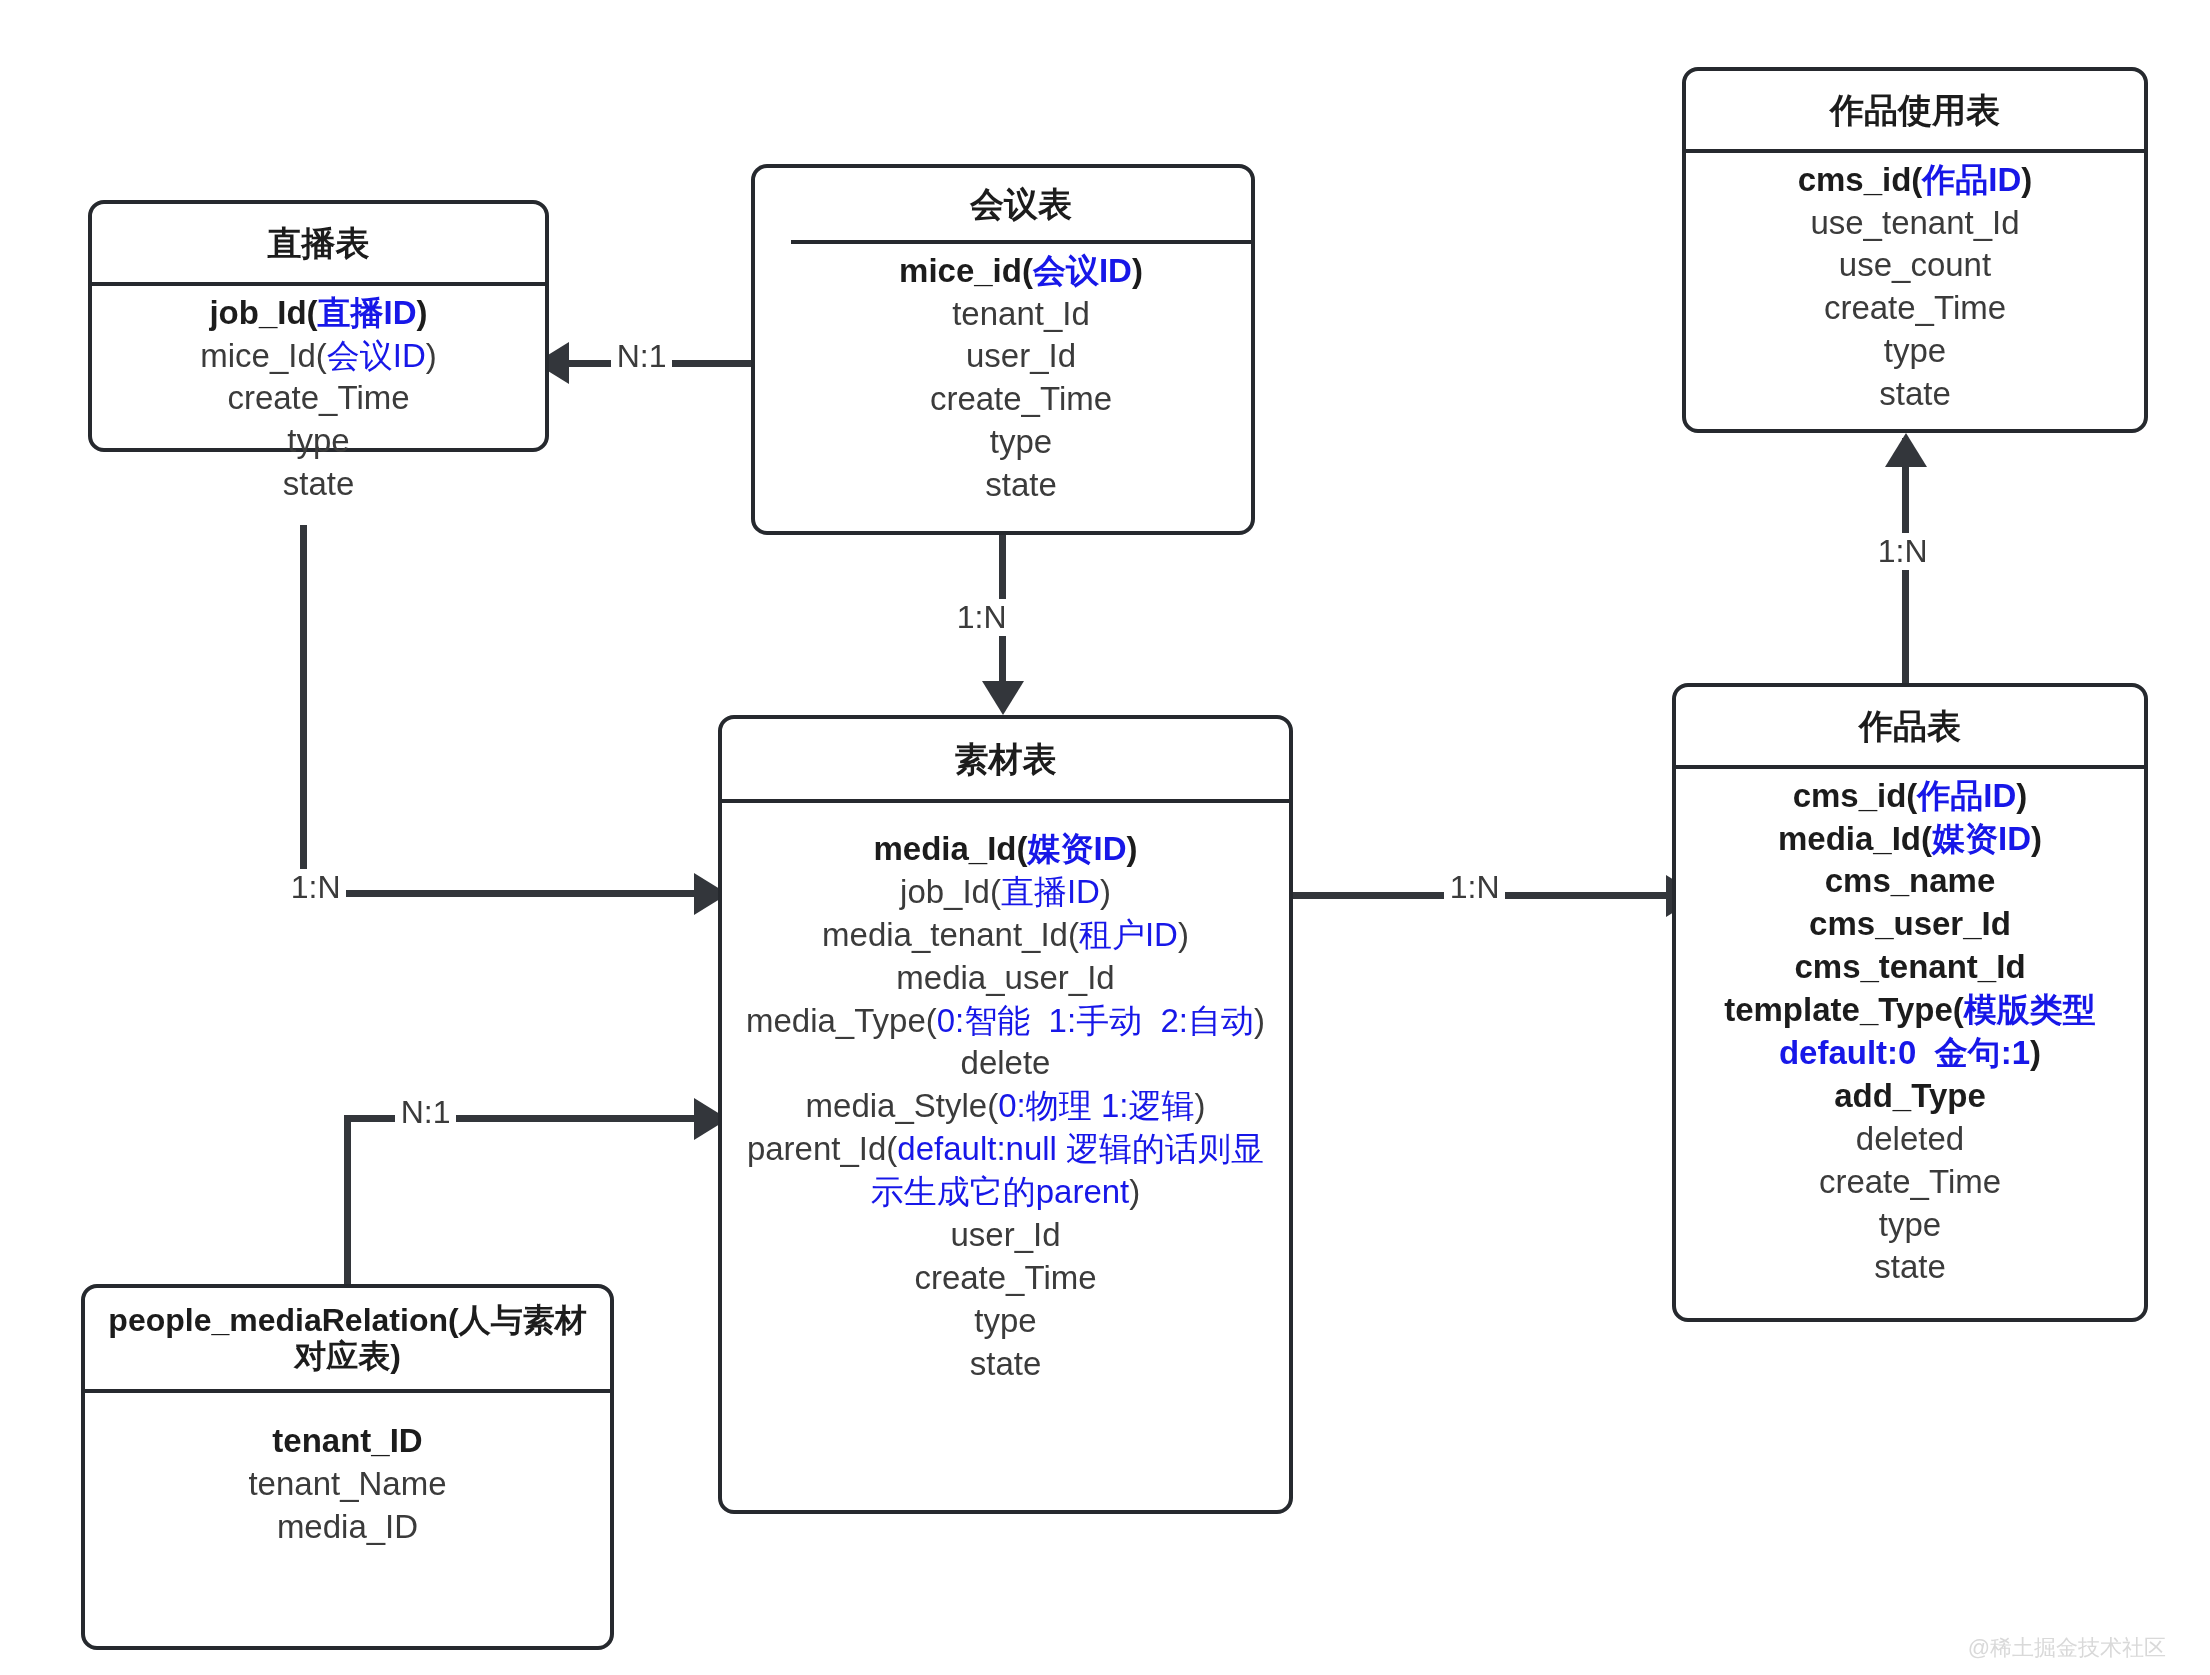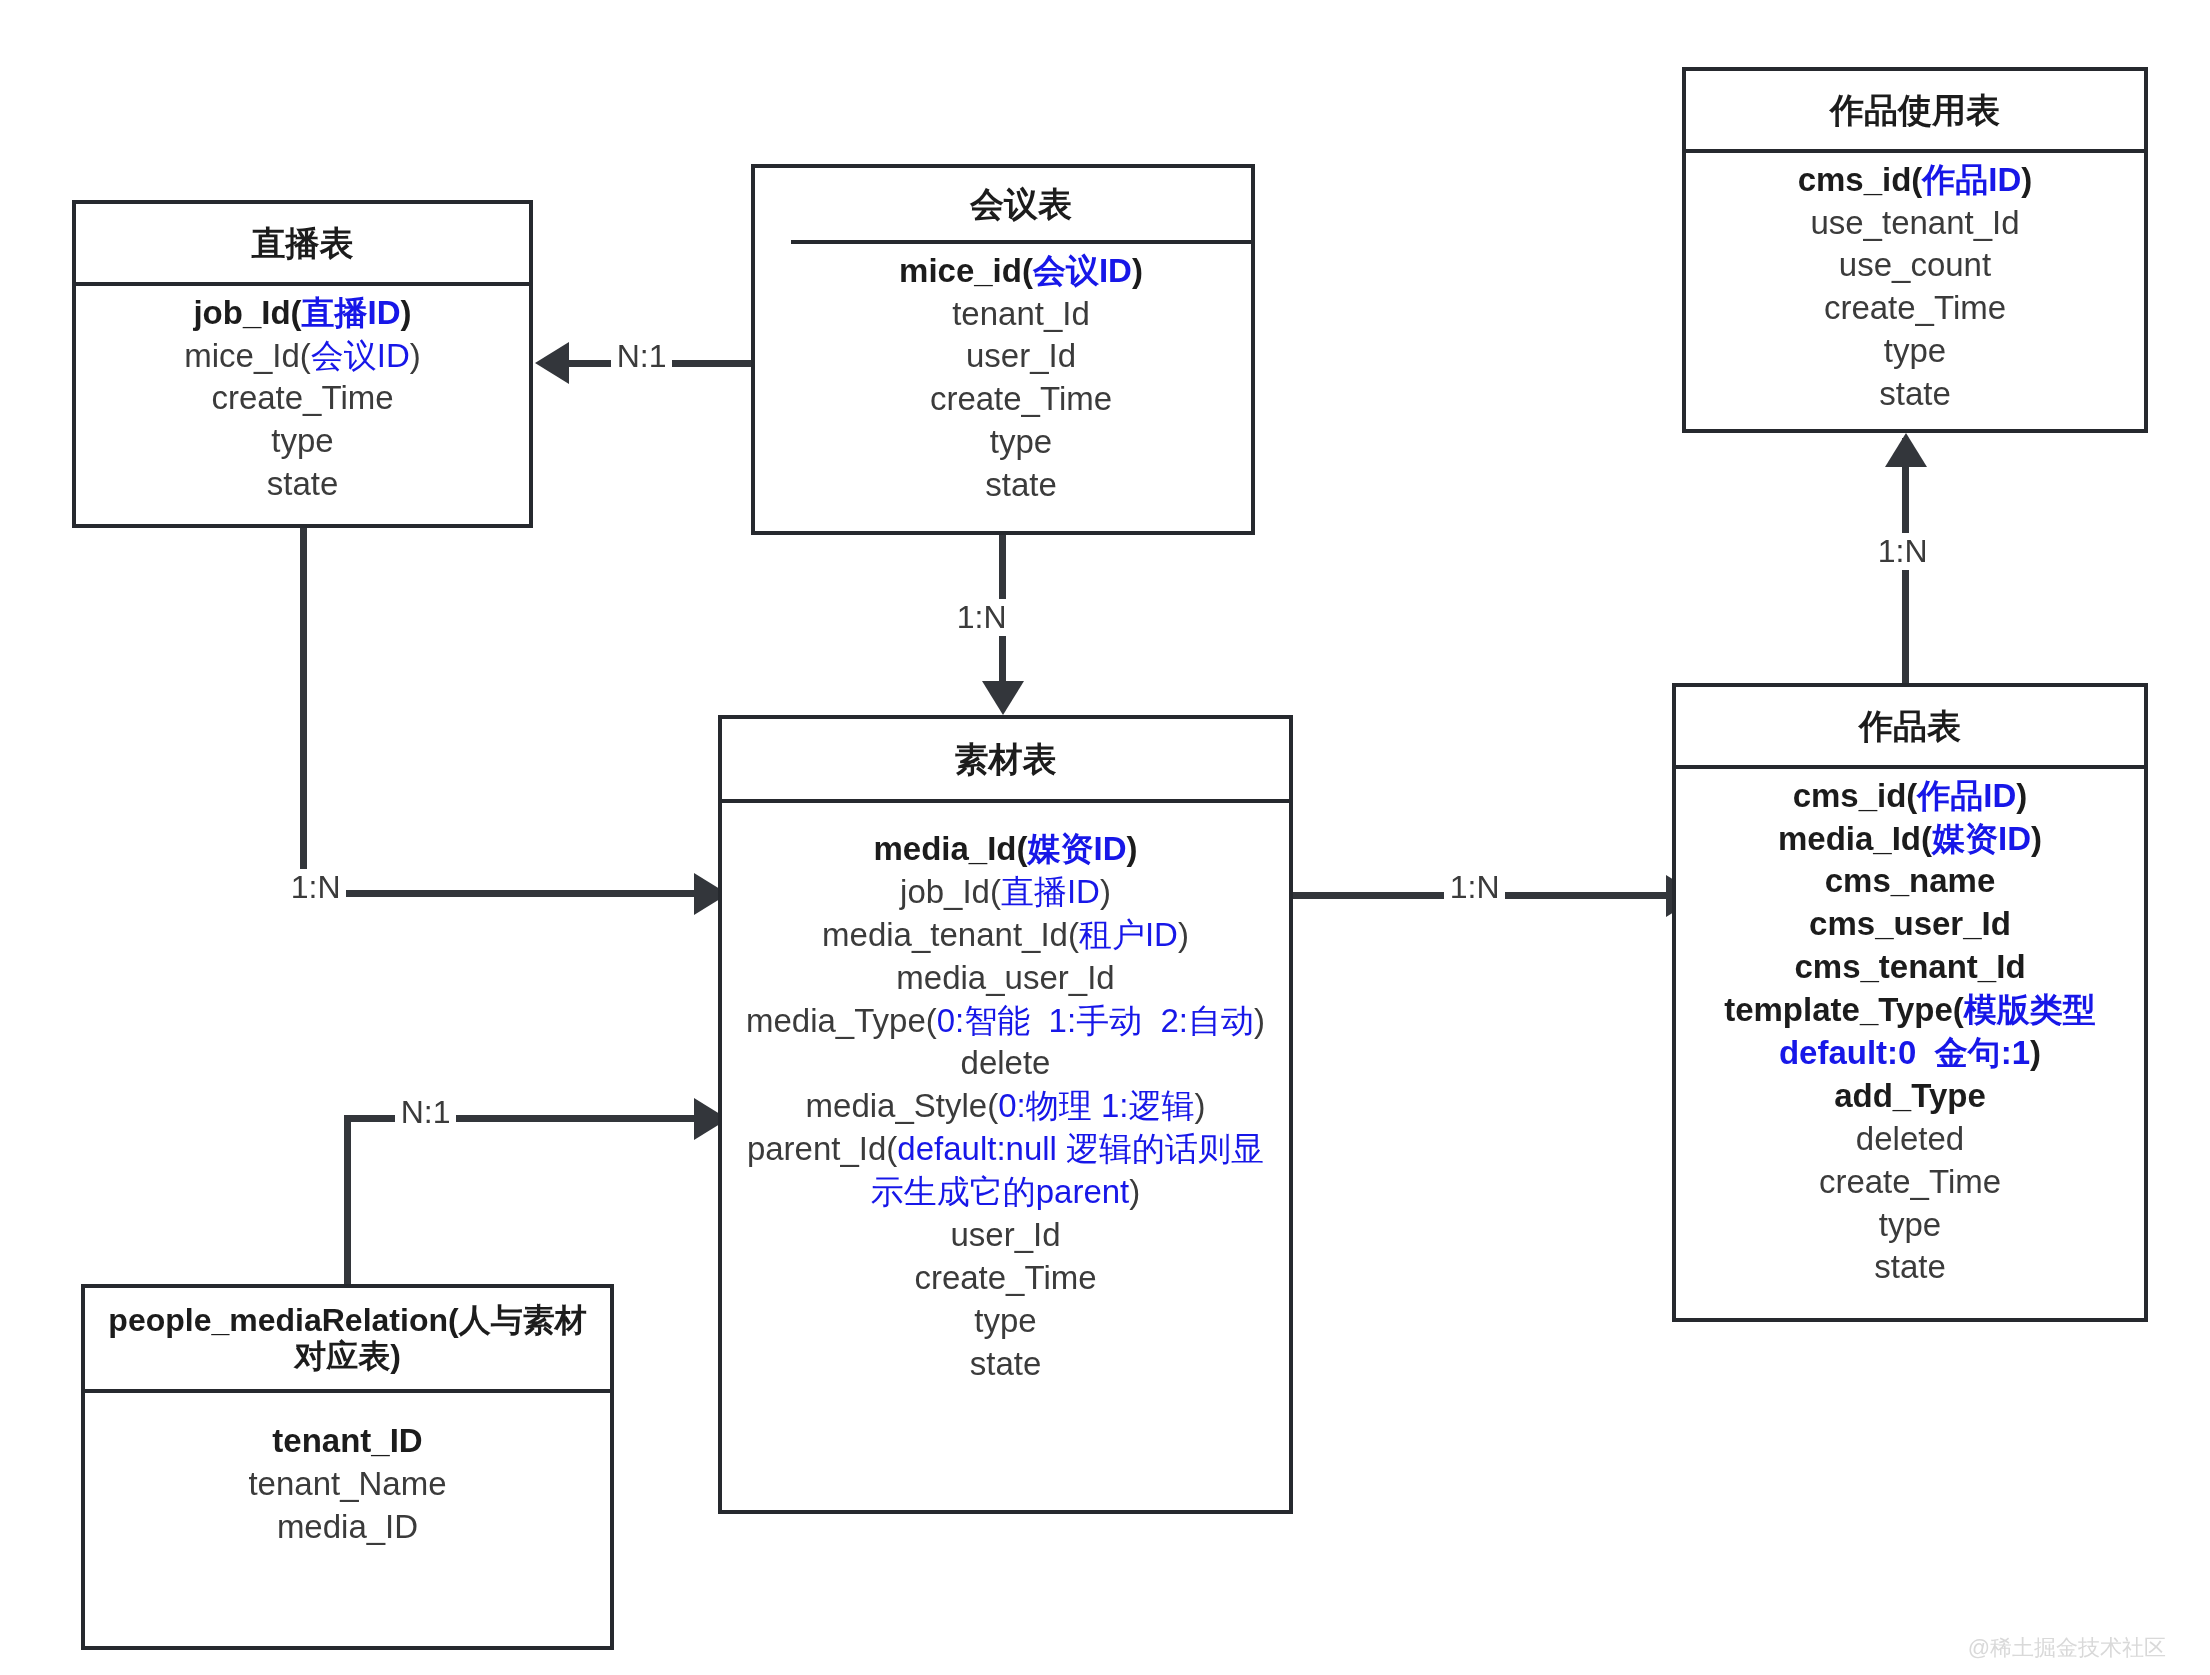--- a/index.html
+++ b/index.html
@@ -16,21 +16,21 @@
     height: 1676px;
     background: #ffffff;
     overflow: hidden;
   }
 
   
   .entity {
     position: absolute;
     box-sizing: border-box;
     border: 4.8px solid #26292e;
-    border-radius: 0;
+    border-radius: 16px;
     background: #ffffff;
     z-index: 5;
   }
   .entity-title {
     text-align: center;
     font-weight: bold;
     color: #1c1c1c;
     border-bottom: 4.8px solid #26292e;
     box-sizing: border-box;
     display: flex;
@@ -136,21 +136,21 @@
   <div class="edge-label" style="left:395px; top:1094px; font-size:32px;">N:1</div>
 
   <div class="edge-line" style="left:1292px; top:892px; width:399px; height:6.7px;"></div>
   <div class="arrow arrow-right" style="left:1666px; top:875px;"></div>
   <div class="edge-label" style="left:1444px; top:869px; font-size:32px;">1:N</div>
 
   <div class="edge-line" style="left:1902px; top:438px; width:6.7px; height:252px;"></div>
   <div class="arrow arrow-up" style="left:1885px; top:433px;"></div>
   <div class="edge-label" style="left:1872px; top:533px; font-size:32px;">1:N</div>
 
-  <div class="entity" style="left:72px; top:200px; width:461px; height:328px;">
+  <div class="entity" style="left:88px; top:200px; width:461px; height:252px;">
     <div class="entity-title" style="height:82px; font-size:34px;">直播表</div>
     <div class="entity-fields" style="font-size:33px;">
       <div class="field pk">job_Id(<span class="cn-b">直播ID</span>)</div>
       <div class="field">mice_Id(<span class="cn">会议ID</span>)</div>
       <div class="field">create_Time</div>
       <div class="field">type</div>
       <div class="field">state</div>
     </div>
   </div>
 

